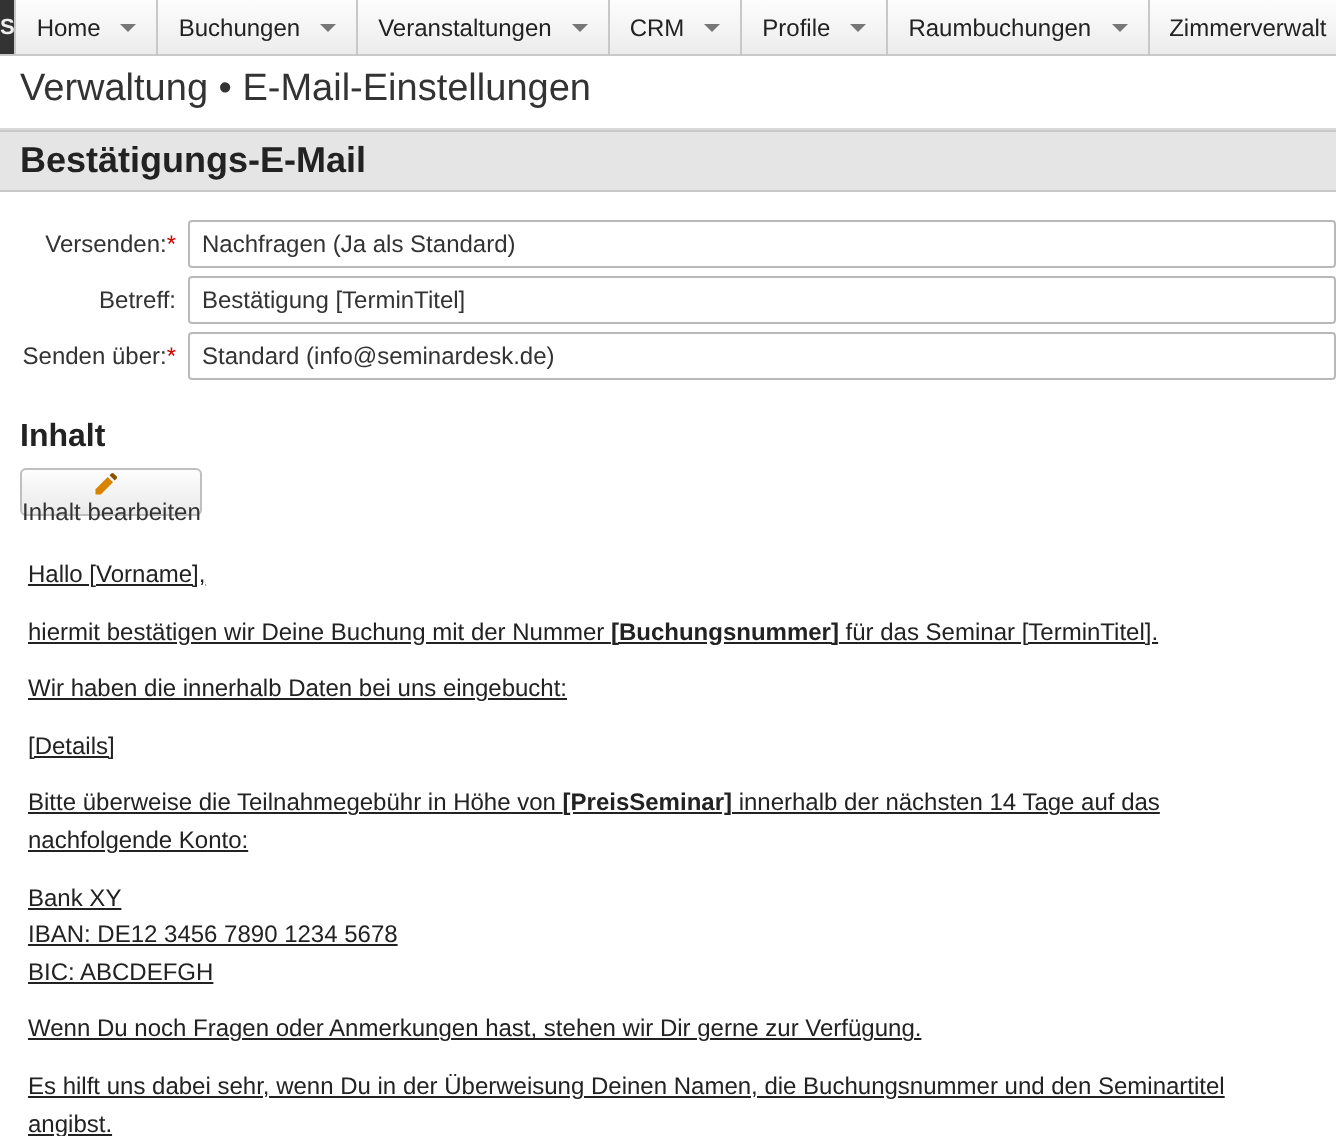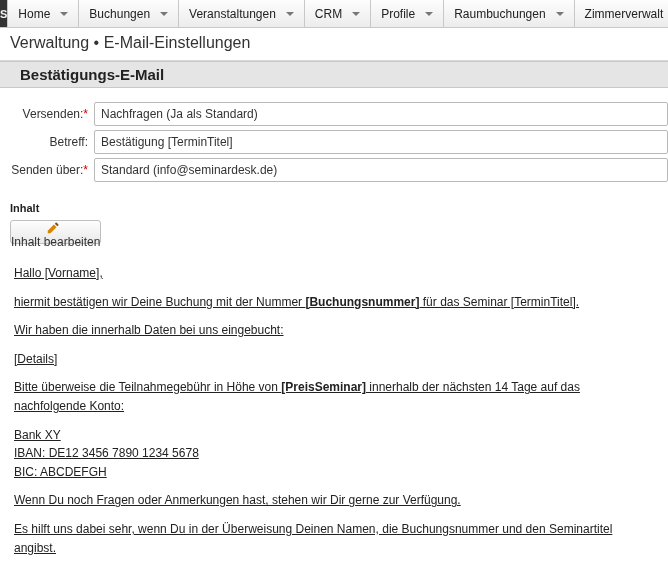--- a/index.html
+++ b/index.html
@@ -45,32 +45,32 @@
     margin-left: 10px;
     width: 0;
     height: 0;
     border-left: 4px solid transparent;
     border-right: 4px solid transparent;
     border-top: 4px solid #777;
   }
   
   .page-title {
     padding: 6px 10px 8px 10px;
-    font-size: 16px;
+    font-size: 19px;
     color: #333;
     background: #fff;
     border-bottom: 1px solid #d9d9d9;
   }
   
   .section-header {
     background: #e5e5e5;
     border-top: 1px solid #c8c8c8;
     border-bottom: 1px solid #c8c8c8;
-    padding: 4px 20px;
-    font-size: 15px;
+    padding: 4px 10px;
+    font-size: 18px;
     font-weight: bold;
     color: #222;
   }
   
   .form-area {
     padding: 14px 0 10px 0;
     background: #fff;
   }
   .form-row {
     display: flex;
@@ -98,21 +98,21 @@
     padding: 2px 6px;
     border: 1px solid #b9b9b9;
     background: #fff;
     font-size: 12px;
     color: #333;
     border-radius: 2px;
   }
   
   .subheading {
     padding: 6px 10px 4px 10px;
-    font-size: 11px;
+    font-size: 16px;
     font-weight: bold;
     color: #222;
     background: #fff;
   }
   .edit-btn {
     margin: 2px 0 6px 10px;
     display: inline-flex;
     align-items: center;
     height: 24px;
     padding: 0 0;

